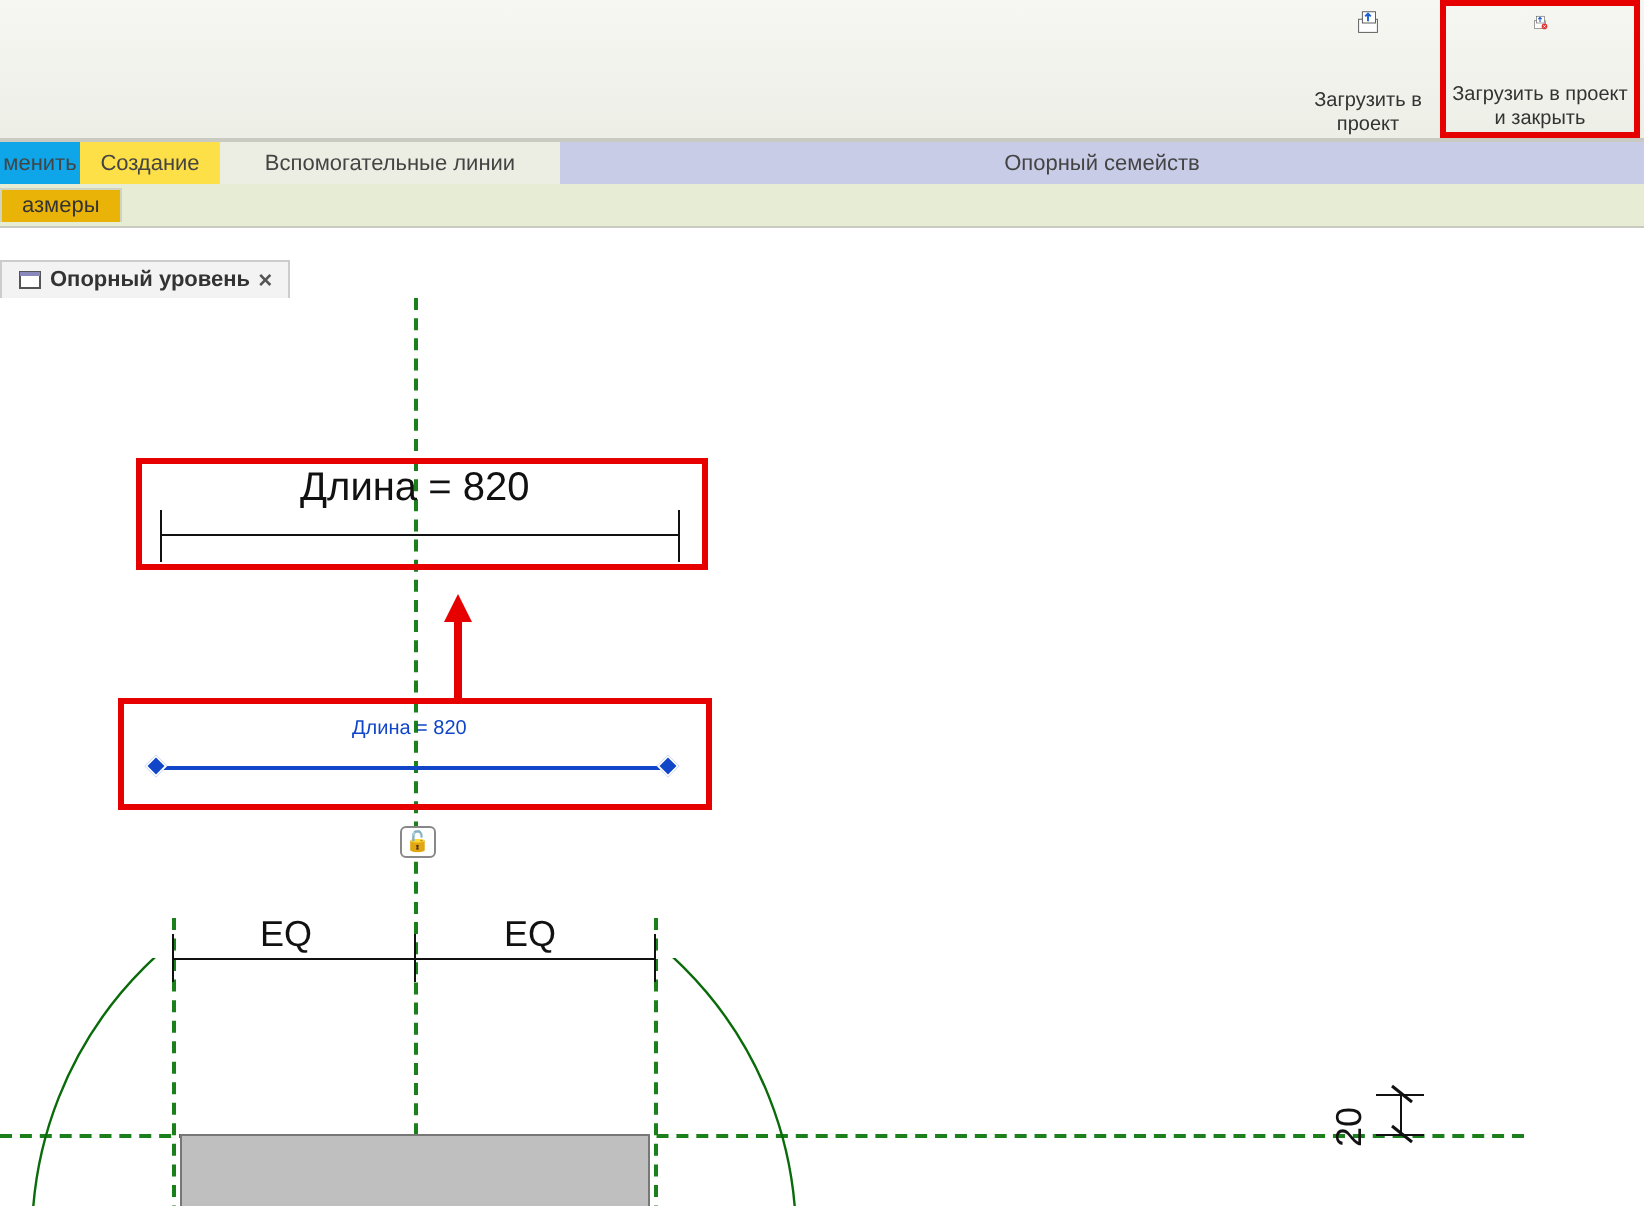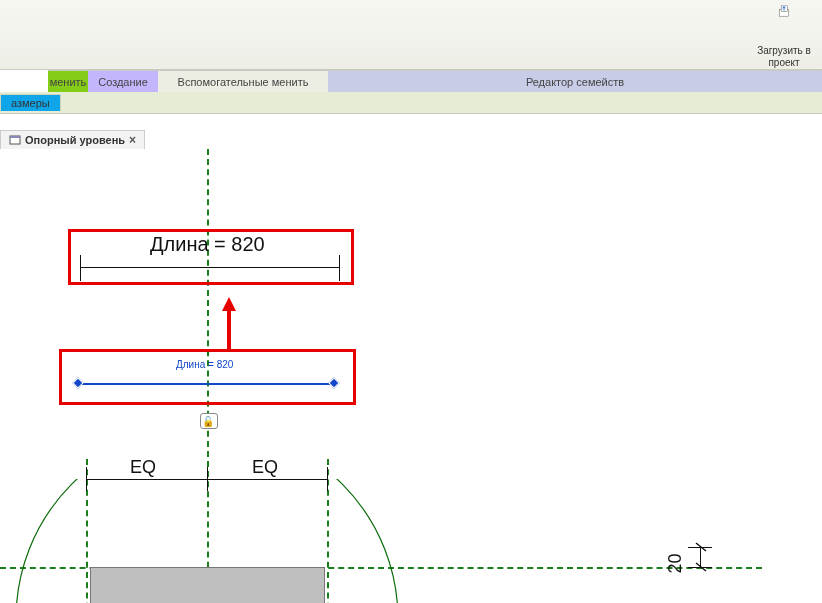--- a/index.html
+++ b/index.html
@@ -29,33 +29,33 @@
 }
 .ribbon-icon { width: 30px; height: 30px; margin-bottom: 2px; }
 
 
 .ribbon-labels {
   height: 22px;
   display: flex;
   font-size: 11px; color: #444;
 }
 .ribbon-label { display: flex; align-items: center; justify-content: center; border-top: 1px solid #c9cac2; }
-.lbl-a { width: 40px; background: #84cc16; margin-left: 48px; }
+.lbl-a { width: 40px; background: #0ea5e9; }
 .lbl-b { width: 140px; background: #eceee3; }
-.lbl-c { width: 70px; background: #c4b5fd; }
+.lbl-c { width: 70px; background: #fde047; }
 .lbl-d { width: 230px; background: #eceee3; }
 .lbl-e { width: 170px; background: #eceee3; }
 .lbl-f { flex: 1; background: #c9cce7; }
 
 
 .options-bar {
   height: 22px; background: #e6edd4; border-bottom: 1px solid #c9cac2;
   display: flex; align-items: center; padding-left: 0; font-size: 11px; color: #333;
 }
-.opt-tab { padding: 2px 10px; background: #0ea5e9; border: 1px solid #d0d4bf; border-bottom: none; }
+.opt-tab { padding: 2px 10px; background: #eab308; border: 1px solid #d0d4bf; border-bottom: none; }
 
 
 .view-tabs {
   height: 20px; background: #fff; display: flex; align-items: center; font-size: 11px; margin-top: 15px;
 }
 .view-tab {
   display: flex; align-items: center; gap: 4px;
   padding: 2px 8px; background: #f3f3f3; border: 1px solid #ccc; border-bottom: none;
   font-weight: bold; color: #333;
 }
@@ -110,27 +110,37 @@
 
 <div class="ribbon-top">
   <div class="ribbon-btn">
     <svg class="ribbon-icon" viewBox="0 0 32 32">
       <rect x="6" y="12" width="20" height="14" fill="#fff" stroke="#555"></rect>
       <rect x="10" y="4" width="14" height="12" fill="#fff" stroke="#555"></rect>
       <path d="M16 6 L16 14 M13 9 L16 6 L19 9" stroke="#1a5fd6" stroke-width="2" fill="none"></path>
     </svg>
     <span>Загрузить в проект</span>
   </div>
+  <div class="ribbon-btn highlight">
+    <svg class="ribbon-icon" viewBox="0 0 32 32">
+      <rect x="6" y="12" width="20" height="14" fill="#fff" stroke="#555"></rect>
+      <rect x="10" y="4" width="14" height="12" fill="#fff" stroke="#555"></rect>
+      <path d="M16 6 L16 14 M13 9 L16 6 L19 9" stroke="#1a5fd6" stroke-width="2" fill="none"></path>
+      <circle cx="24" cy="22" r="5" fill="#d33"></circle>
+      <path d="M22 20 L26 24 M26 20 L22 24" stroke="#fff" stroke-width="1.5"></path>
+    </svg>
+    <span>Загрузить в проект и закрыть</span>
+  </div>
 </div>
 
 <div class="ribbon-labels">
   <div class="ribbon-label lbl-a">менить</div>
   <div class="ribbon-label lbl-c">Создание</div>
-  <div class="ribbon-label lbl-e">Вспомогательные менить</div>
-  <div class="ribbon-label lbl-f">Редактор семейств</div>
+  <div class="ribbon-label lbl-e">Вспомогательные линии</div>
+  <div class="ribbon-label lbl-f">Опорный семейств</div>
 </div>
 
 <div class="options-bar">
   <div class="opt-tab">азмеры</div>
 </div>
 
 <div class="view-tabs">
   <div class="view-tab">
     <svg class="tiny-icon" viewBox="0 0 12 12">
         <rect x="1" y="2" width="10" height="8" fill="#fff" stroke="#555"></rect>

